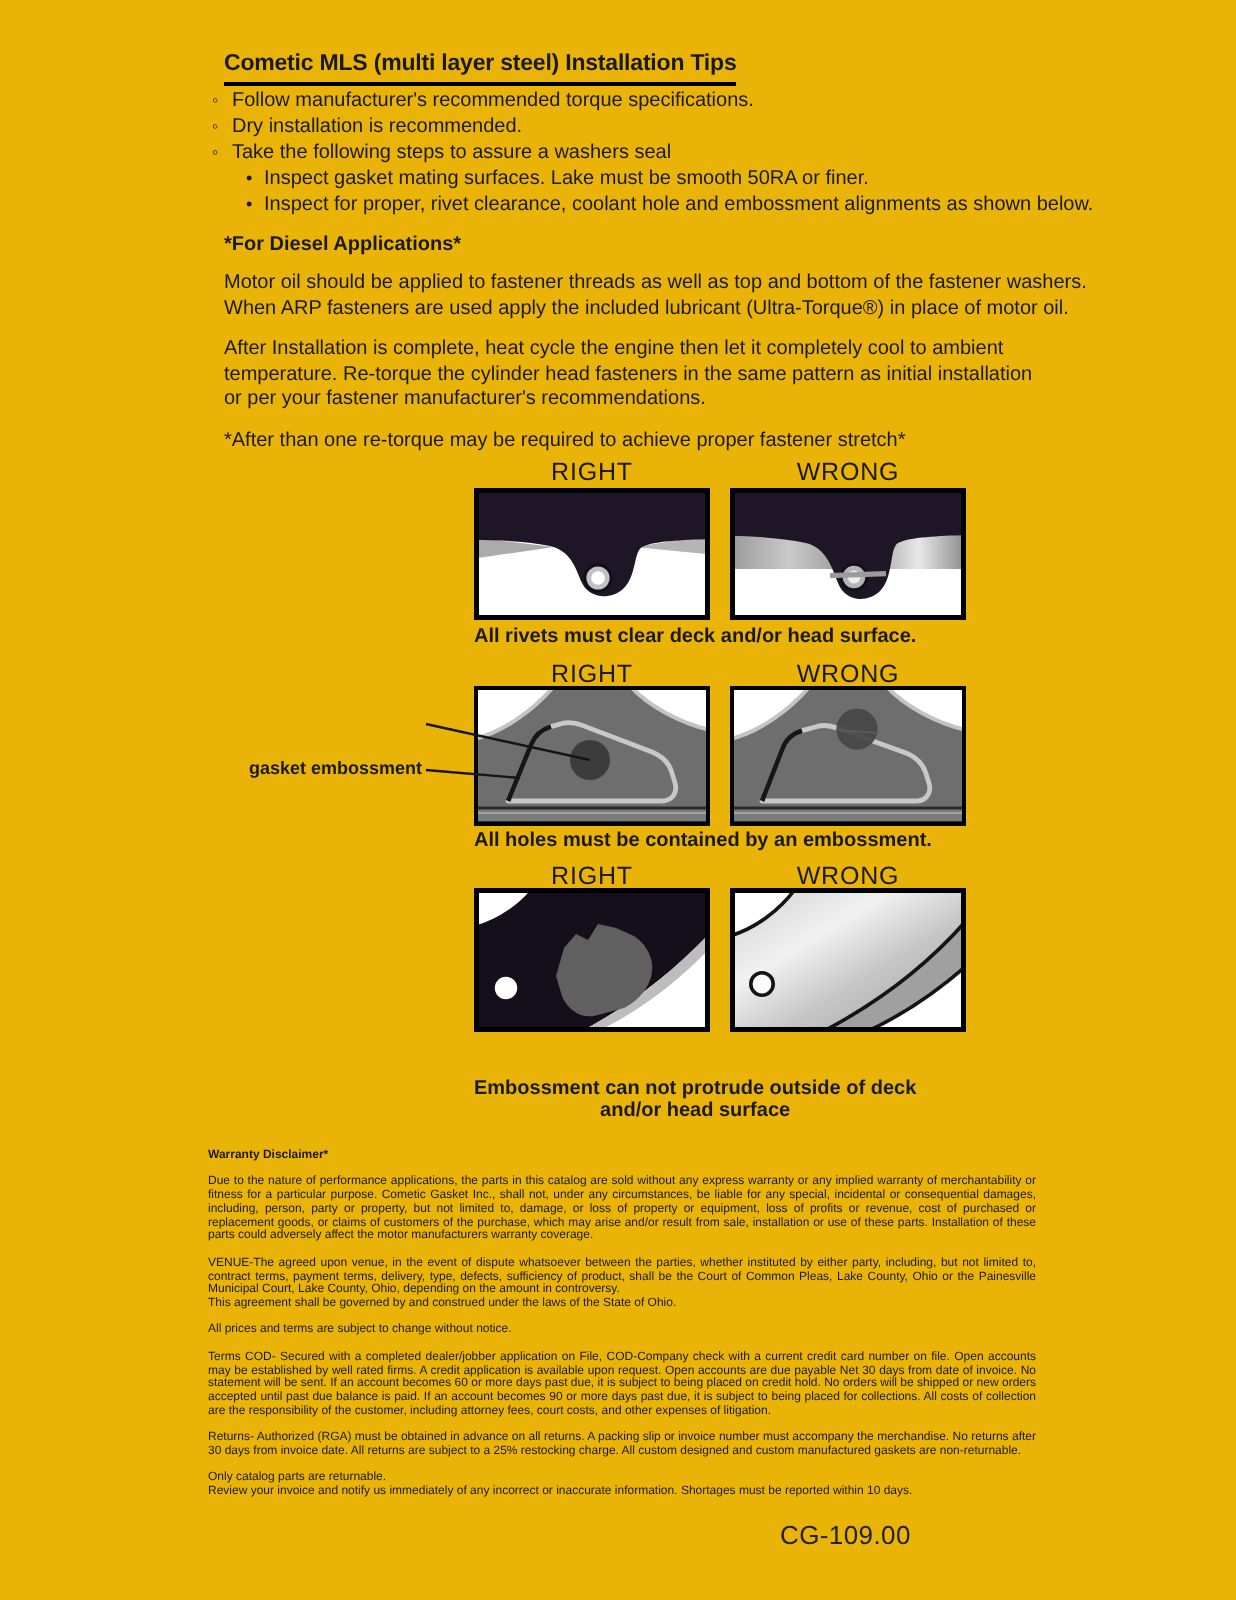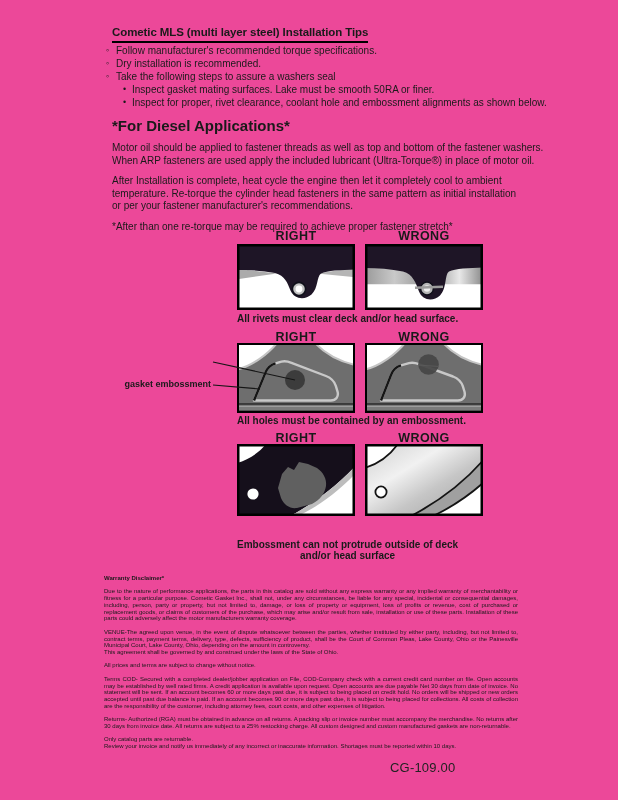--- a/index.html
+++ b/index.html
@@ -1,37 +1,37 @@
 <!DOCTYPE html>
 <html><head>
 <meta charset="utf-8">
 <style>
   html,body { margin:0; padding:0; background:#e8e8e8; }
   .page {
     position:relative; width:618px; height:800px; margin:0 auto;
-    background:#ec4899; overflow:hidden;
+    background:#eab308; overflow:hidden;
     font-family:"Liberation Sans", sans-serif; color:#1a1a1a;
   }
   .title {
     position:absolute; left:112px; top:26px; margin:0;
     font-size:11.5px; font-weight:bold; letter-spacing:-0.1px;
     border-bottom:2px solid #000; padding-bottom:3px; white-space:nowrap;
   }
   .bullets { position:absolute; left:106px; top:44px; font-size:10px; line-height:13px; }
   .li { display:flex; white-space:nowrap; }
   .li .b { width:10px; flex:0 0 10px; font-size:9px; }
   .li.sub { margin-left:17px; }
   .li.sub .b { width:9px; flex:0 0 9px; }
 
   .diesel { position:absolute; left:112px; top:117px; }
-  .diesel h2 { margin:0 0 8px 0; font-size:15px; font-weight:bold; }
+  .diesel h2 { margin:0 0 8px 0; font-size:10px; font-weight:bold; }
   .diesel p { margin:0 0 8px 0; font-size:10px; line-height:12.5px; white-space:pre; }
 
   .dg-label { position:absolute; width:118px; margin:0; text-align:center;
-              font-size:12.5px; font-weight:bold; letter-spacing:0.4px; }
+              font-size:12.5px; font-weight:normal; letter-spacing:0.4px; }
   .dg-box { position:absolute; line-height:0; }
   .dg-cap { position:absolute; left:237px; font-size:10px; font-weight:bold;
             line-height:10.5px; white-space:pre;text-align:center; }
   .ann { position:absolute; left:58px; width:153px; text-align:right;
          font-size:9px; font-weight:bold; line-height:11px; white-space:pre; }
   .pointers { position:absolute; left:200px; top:352px; z-index:5; pointer-events:none; }
 
   .legal { position:absolute; left:104px; top:575px; width:414px;
            font-size:6px; line-height:6.8px; text-align:justify; }
   .legal p { margin:0 0 6.5px 0; white-space:pre-line; }

